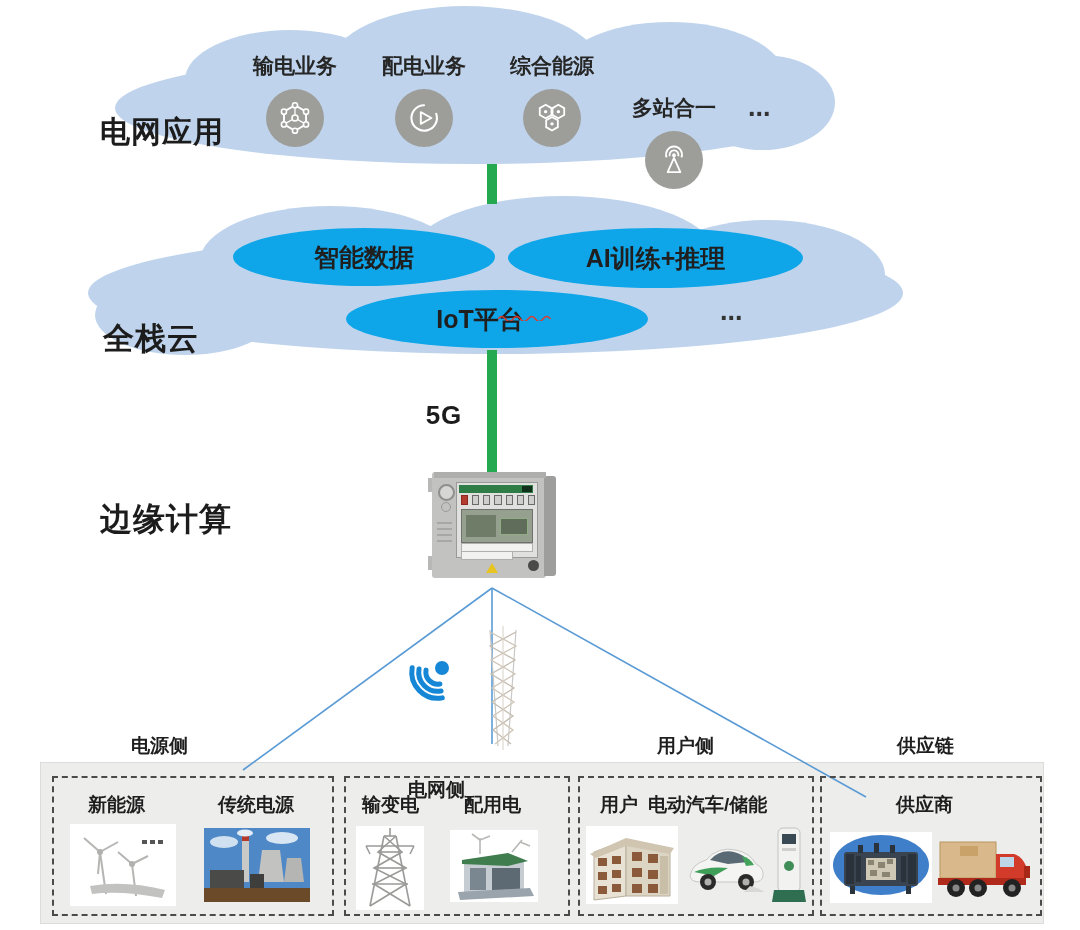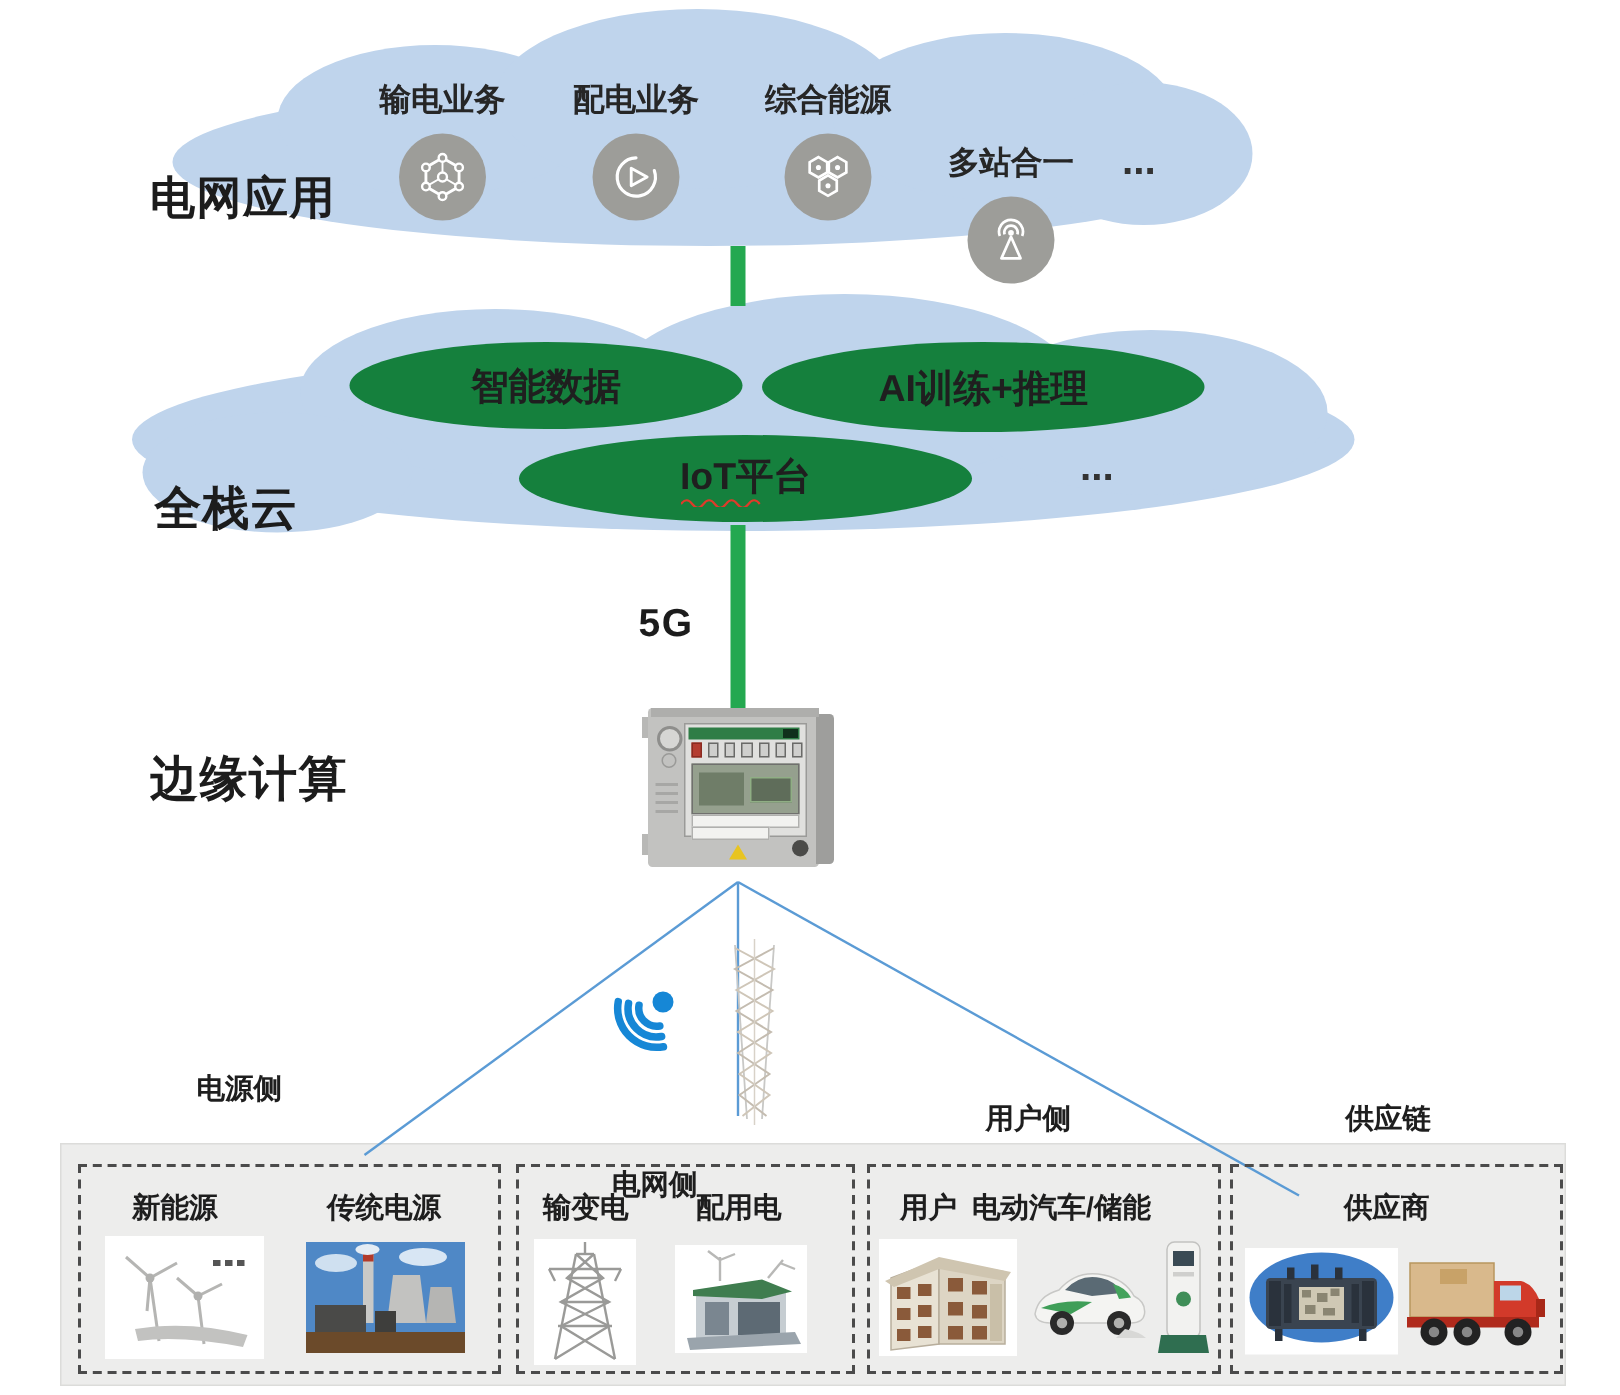--- a/index.html
+++ b/index.html
@@ -9,21 +9,21 @@
   
   .cloud-part{position:absolute;background:#bfd4ec;border-radius:50%;}
   .big-title{position:absolute;font-weight:800;color:#1c1c1c;letter-spacing:1px;}
   
   .app-col{position:absolute;width:124px;text-align:center;z-index:3;}
   .app-label{font-size:21px;font-weight:700;color:#262626;white-space:nowrap;}
   .icon-circle{width:58px;height:58px;border-radius:50%;background:#9d9d99;margin:9px auto 0;
                display:flex;align-items:center;justify-content:center;}
   .dots{position:absolute;font-size:27px;font-weight:800;color:#333;z-index:3;}
   
-  .bubble{position:absolute;background:#15803d;border-radius:50%;display:flex;align-items:center;
+  .bubble{position:absolute;background:#0ea5e9;border-radius:50%;display:flex;align-items:center;
           justify-content:center;font-size:25px;font-weight:700;color:#1f1f1f;z-index:3;}
   .green-line{position:absolute;left:487px;width:10px;background:#24a850;z-index:2;}
   .side-label{position:absolute;font-size:19px;font-weight:700;color:#1e1e1e;z-index:4;white-space:nowrap;}
   
   #panel{position:absolute;left:40px;top:762px;width:1002px;height:160px;background:#ededec;
          border:1px solid #dcdcda;z-index:1;}
   .dash-box{position:absolute;border:2px dashed #4b4b4b;z-index:2;}
   .box-label{position:absolute;font-size:19px;font-weight:700;color:#1e1e1e;white-space:nowrap;z-index:3;}
   .illus{position:absolute;z-index:3;background:#fff;}
   
@@ -133,21 +133,21 @@
     <div class="cloud-part" style="left:95px;top:275px;width:180px;height:80px;"></div>
 
     <div class="big-title" style="left:103px;top:318px;font-size:31px;z-index:3;">全栈云</div>
 
     <div class="bubble" style="left:233px;top:228px;width:262px;height:58px;">
       <span>智能数据</span>
     </div>
     <div class="bubble" style="left:508px;top:228px;width:295px;height:60px;">
       <span>AI训练+推理</span>
     </div>
-    <div class="bubble" style="left:346px;top:290px;width:302px;height:58px;flex-direction:column;">
+    <div class="bubble" style="left:346px;top:290px;width:302px;height:58px;flex-direction:row;">
       <span>IoT平台</span>
       <svg width="60" height="6" viewBox="0 0 60 6" style="margin-top:-2px;margin-left:-26px;">
         <path d="M0 4 q3.75 -5 7.5 0 t7.5 0 t7.5 0 t7.5 0 t7.5 0 t7.5 0 t7.5 0" fill="none" stroke="#e03a2a" stroke-width="1.4"></path>
       </svg>
     </div>
     <div class="dots" style="left:720px;top:296px;">...</div>
   </div>
 
   <div class="green-line" style="top:350px;height:122px;"></div>
   <div class="big-title" style="left:415px;top:400px;width:58px;font-size:26px;text-align:center;z-index:3;">5G</div>
@@ -207,21 +207,21 @@
 
     <g transform="translate(442,668) rotate(45)">
       <circle cx="0" cy="0" r="7" fill="#1687d6"></circle>
       <path d="M 9.8 6.8 A 12 12 0 0 1 -9.8 6.8" fill="none" stroke="#1687d6" stroke-width="5" stroke-linecap="round" transform="translate(0,6)"></path>
       <path d="M 15.6 10.9 A 19 19 0 0 1 -15.6 10.9" fill="none" stroke="#1687d6" stroke-width="5" stroke-linecap="round" transform="translate(0,6)"></path>
       <path d="M 21.3 14.9 A 26 26 0 0 1 -21.3 14.9" fill="none" stroke="#1687d6" stroke-width="5" stroke-linecap="round" transform="translate(0,6)"></path>
     </g>
   </svg>
 
 
-  <div class="side-label" style="left:131px;top:713px;text-align:right;">电源侧</div>
+  <div class="side-label" style="left:131px;top:733px;text-align:right;">电源侧</div>
   <div class="side-label" style="left:408px;top:733px;margin-top:44px;">电网侧</div>
   <div class="side-label" style="left:657px;top:733px;">用户侧</div>
   <div class="side-label" style="left:897px;top:733px;">供应链</div>
 
   <div id="panel"></div>
 
   <div class="dash-box" style="left:52px;top:776px;width:278px;height:136px;"></div>
   <div class="box-label" style="left:88px;top:792px;">新能源</div>
   <div class="box-label" style="left:218px;top:792px;text-align:right;">传统电源</div>
 

